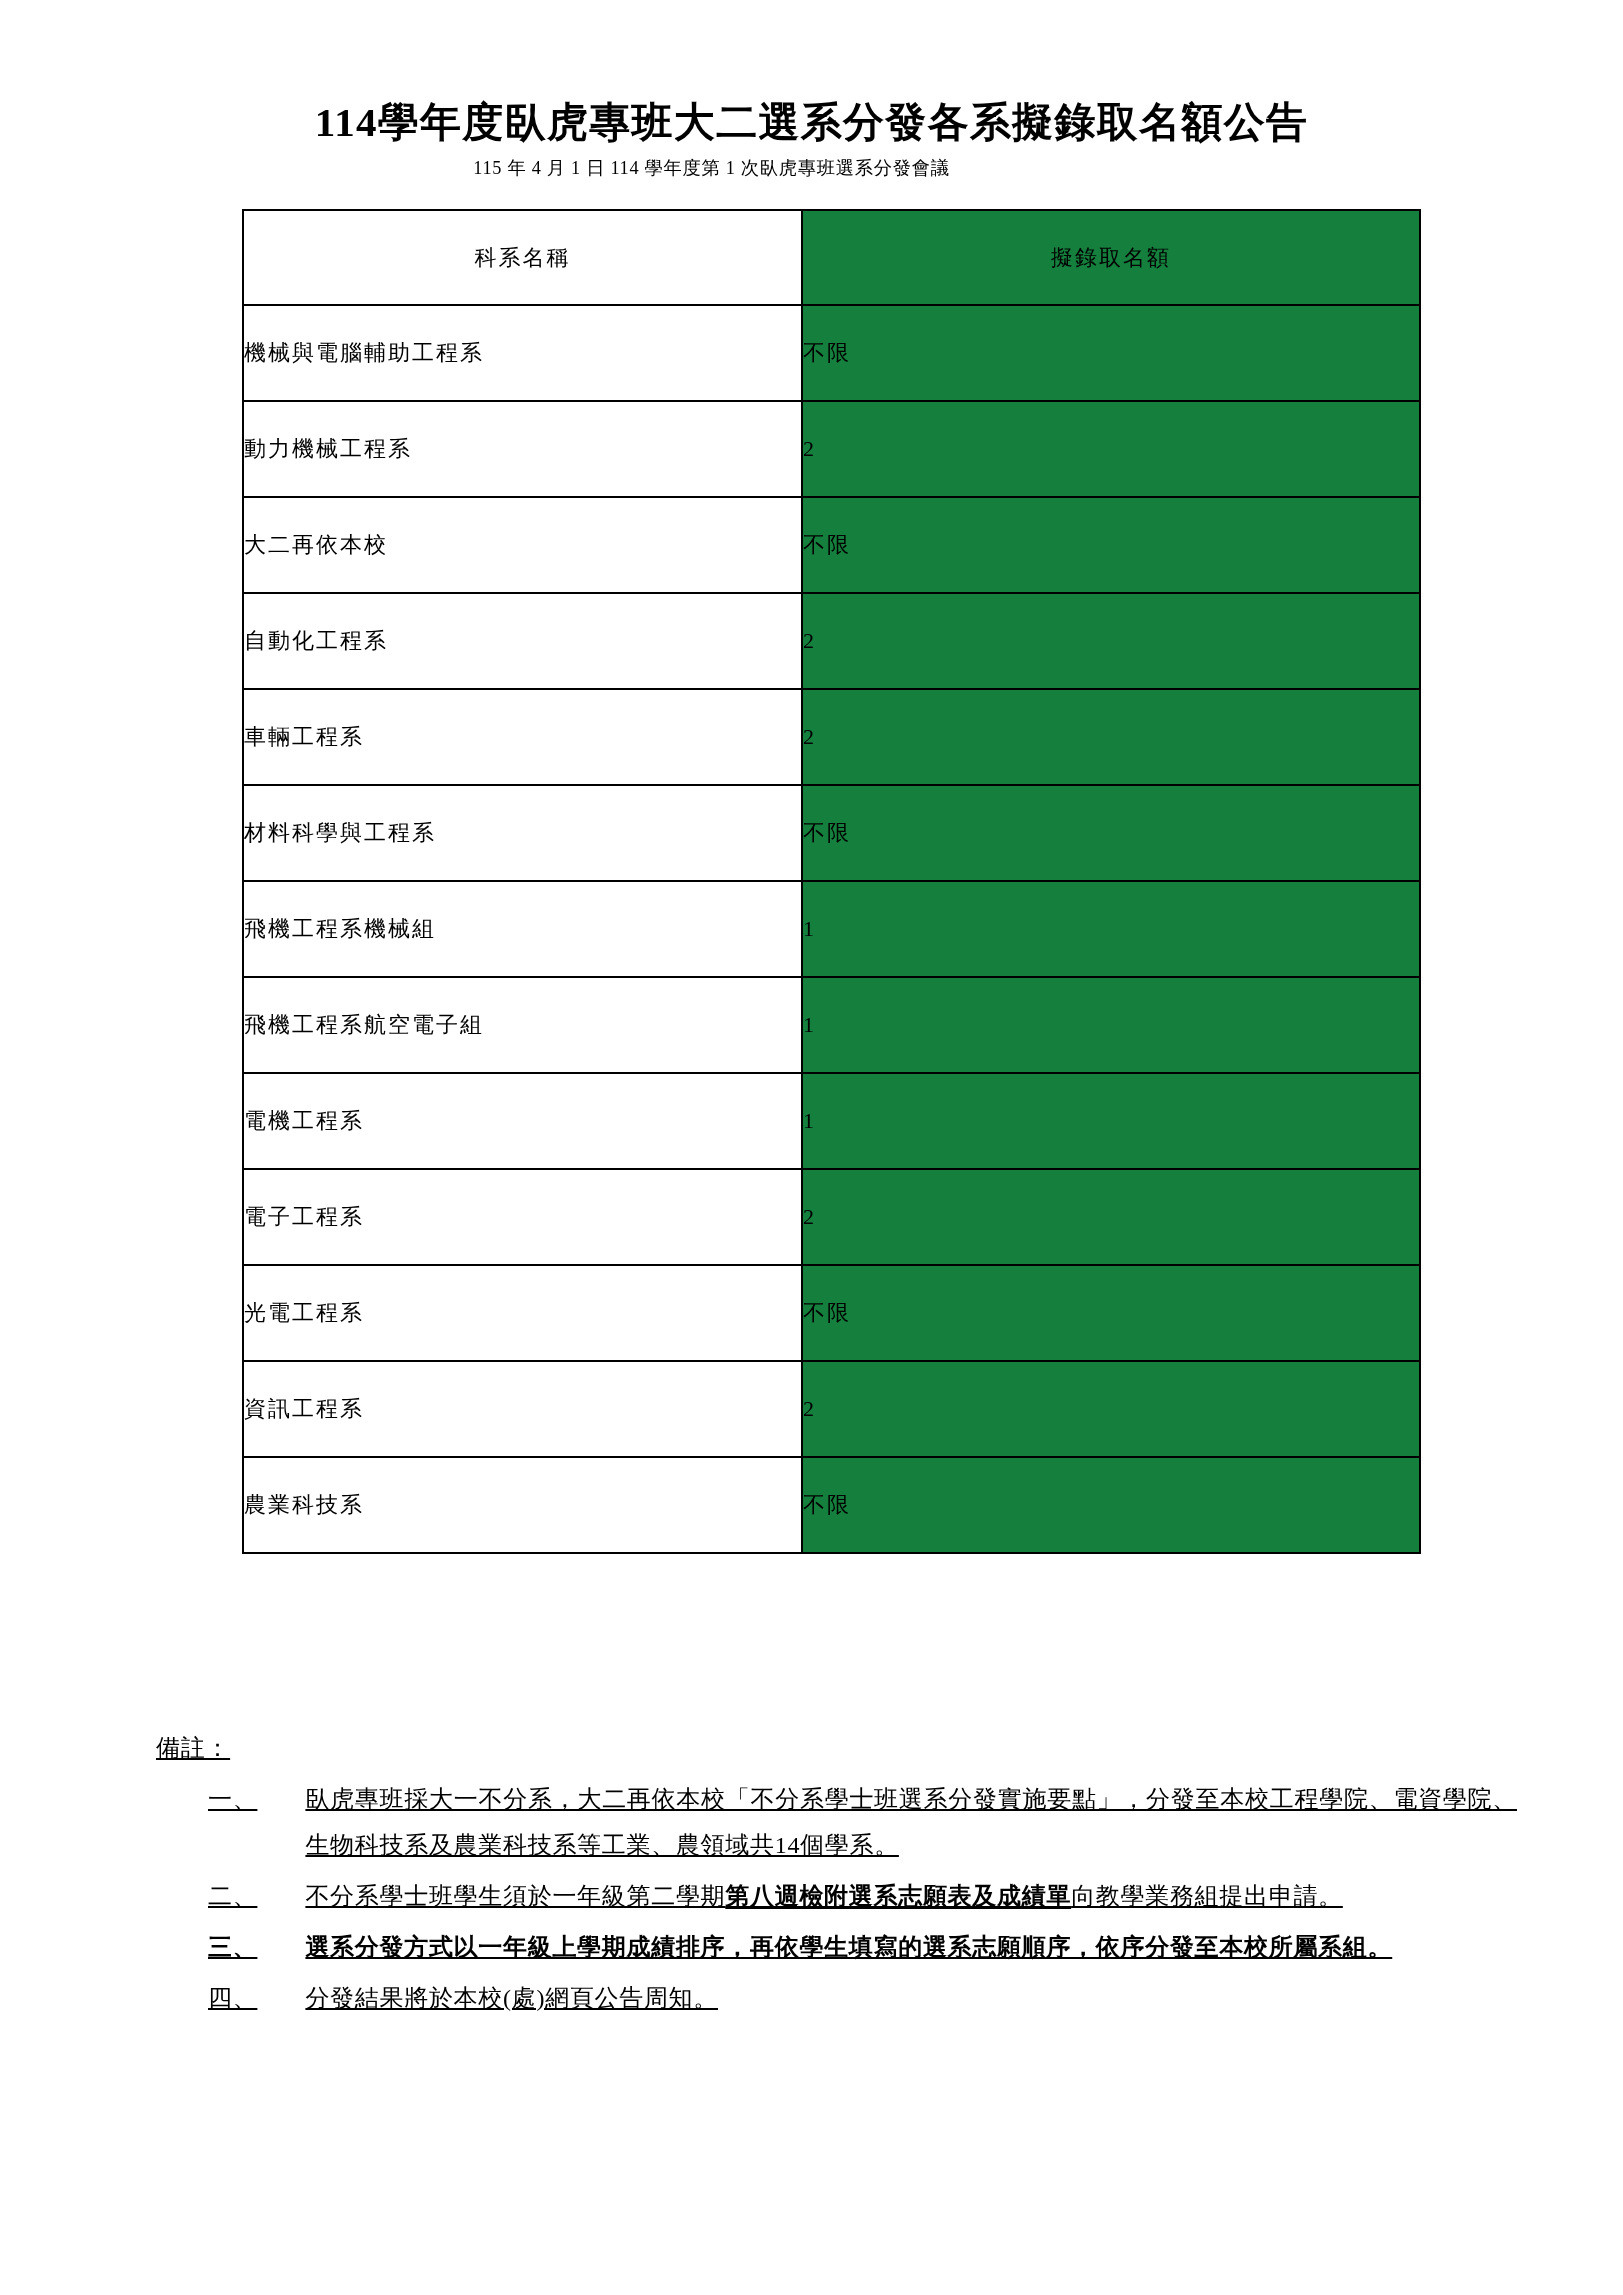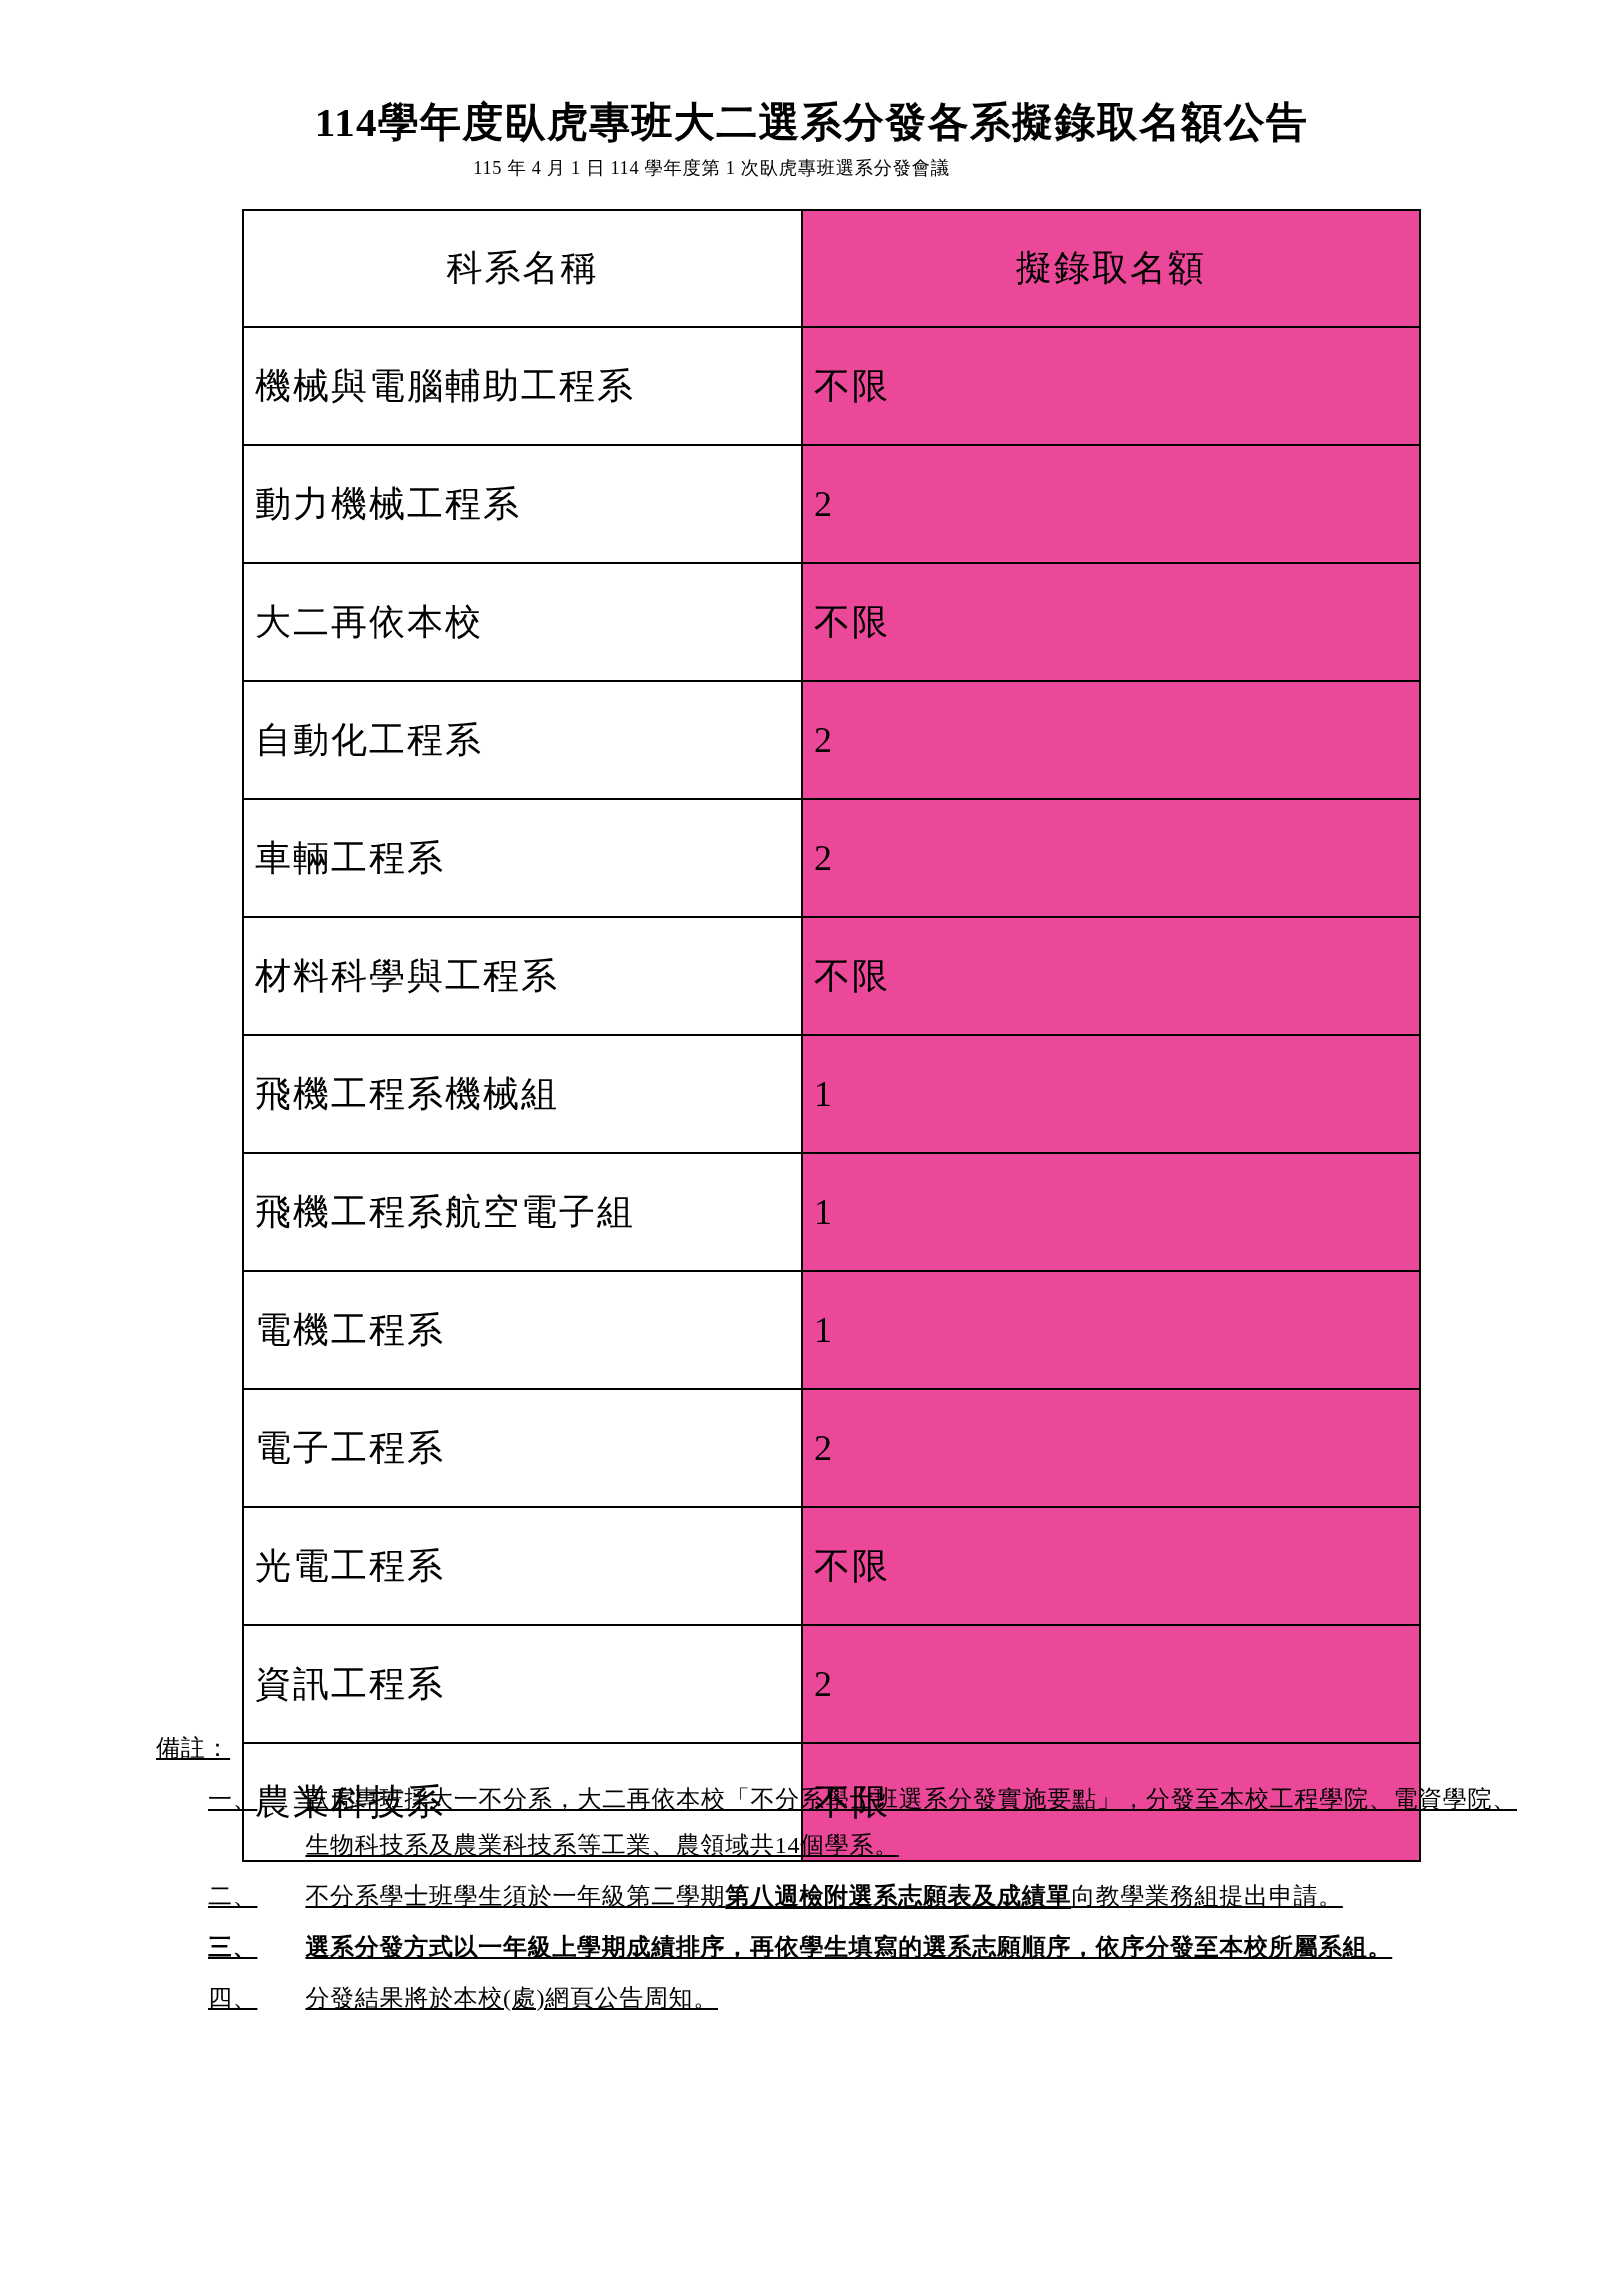--- a/index.html
+++ b/index.html
@@ -62,35 +62,35 @@
     table-layout: fixed;
   }
   .quota-table col.col-dept { width: 559px; }
   .quota-table col.col-quota { width: 618px; }
 
   .quota-table th,
   .quota-table td {
     border: 2px solid #000000;
     vertical-align: middle;
     font-family: "Liberation Serif", "DejaVu Serif", serif;
-    font-size: 36px;
+    font-size: 22px;
     font-weight: normal;
     letter-spacing: 2px;
-    padding: 11px;
+    padding: 0;
   }
 
   .quota-table thead th {
     height: 93px;
   }
   .quota-table tbody td {
     height: 94px;
   }
 
   .cell-quota {
-    background: #ec4899;
+    background: #15803d;
   }
   .cell-dept {
     background: #ffffff;
   }
 
   
   .notes {
     position: absolute;
     top: 1725px;
     left: 156px;

